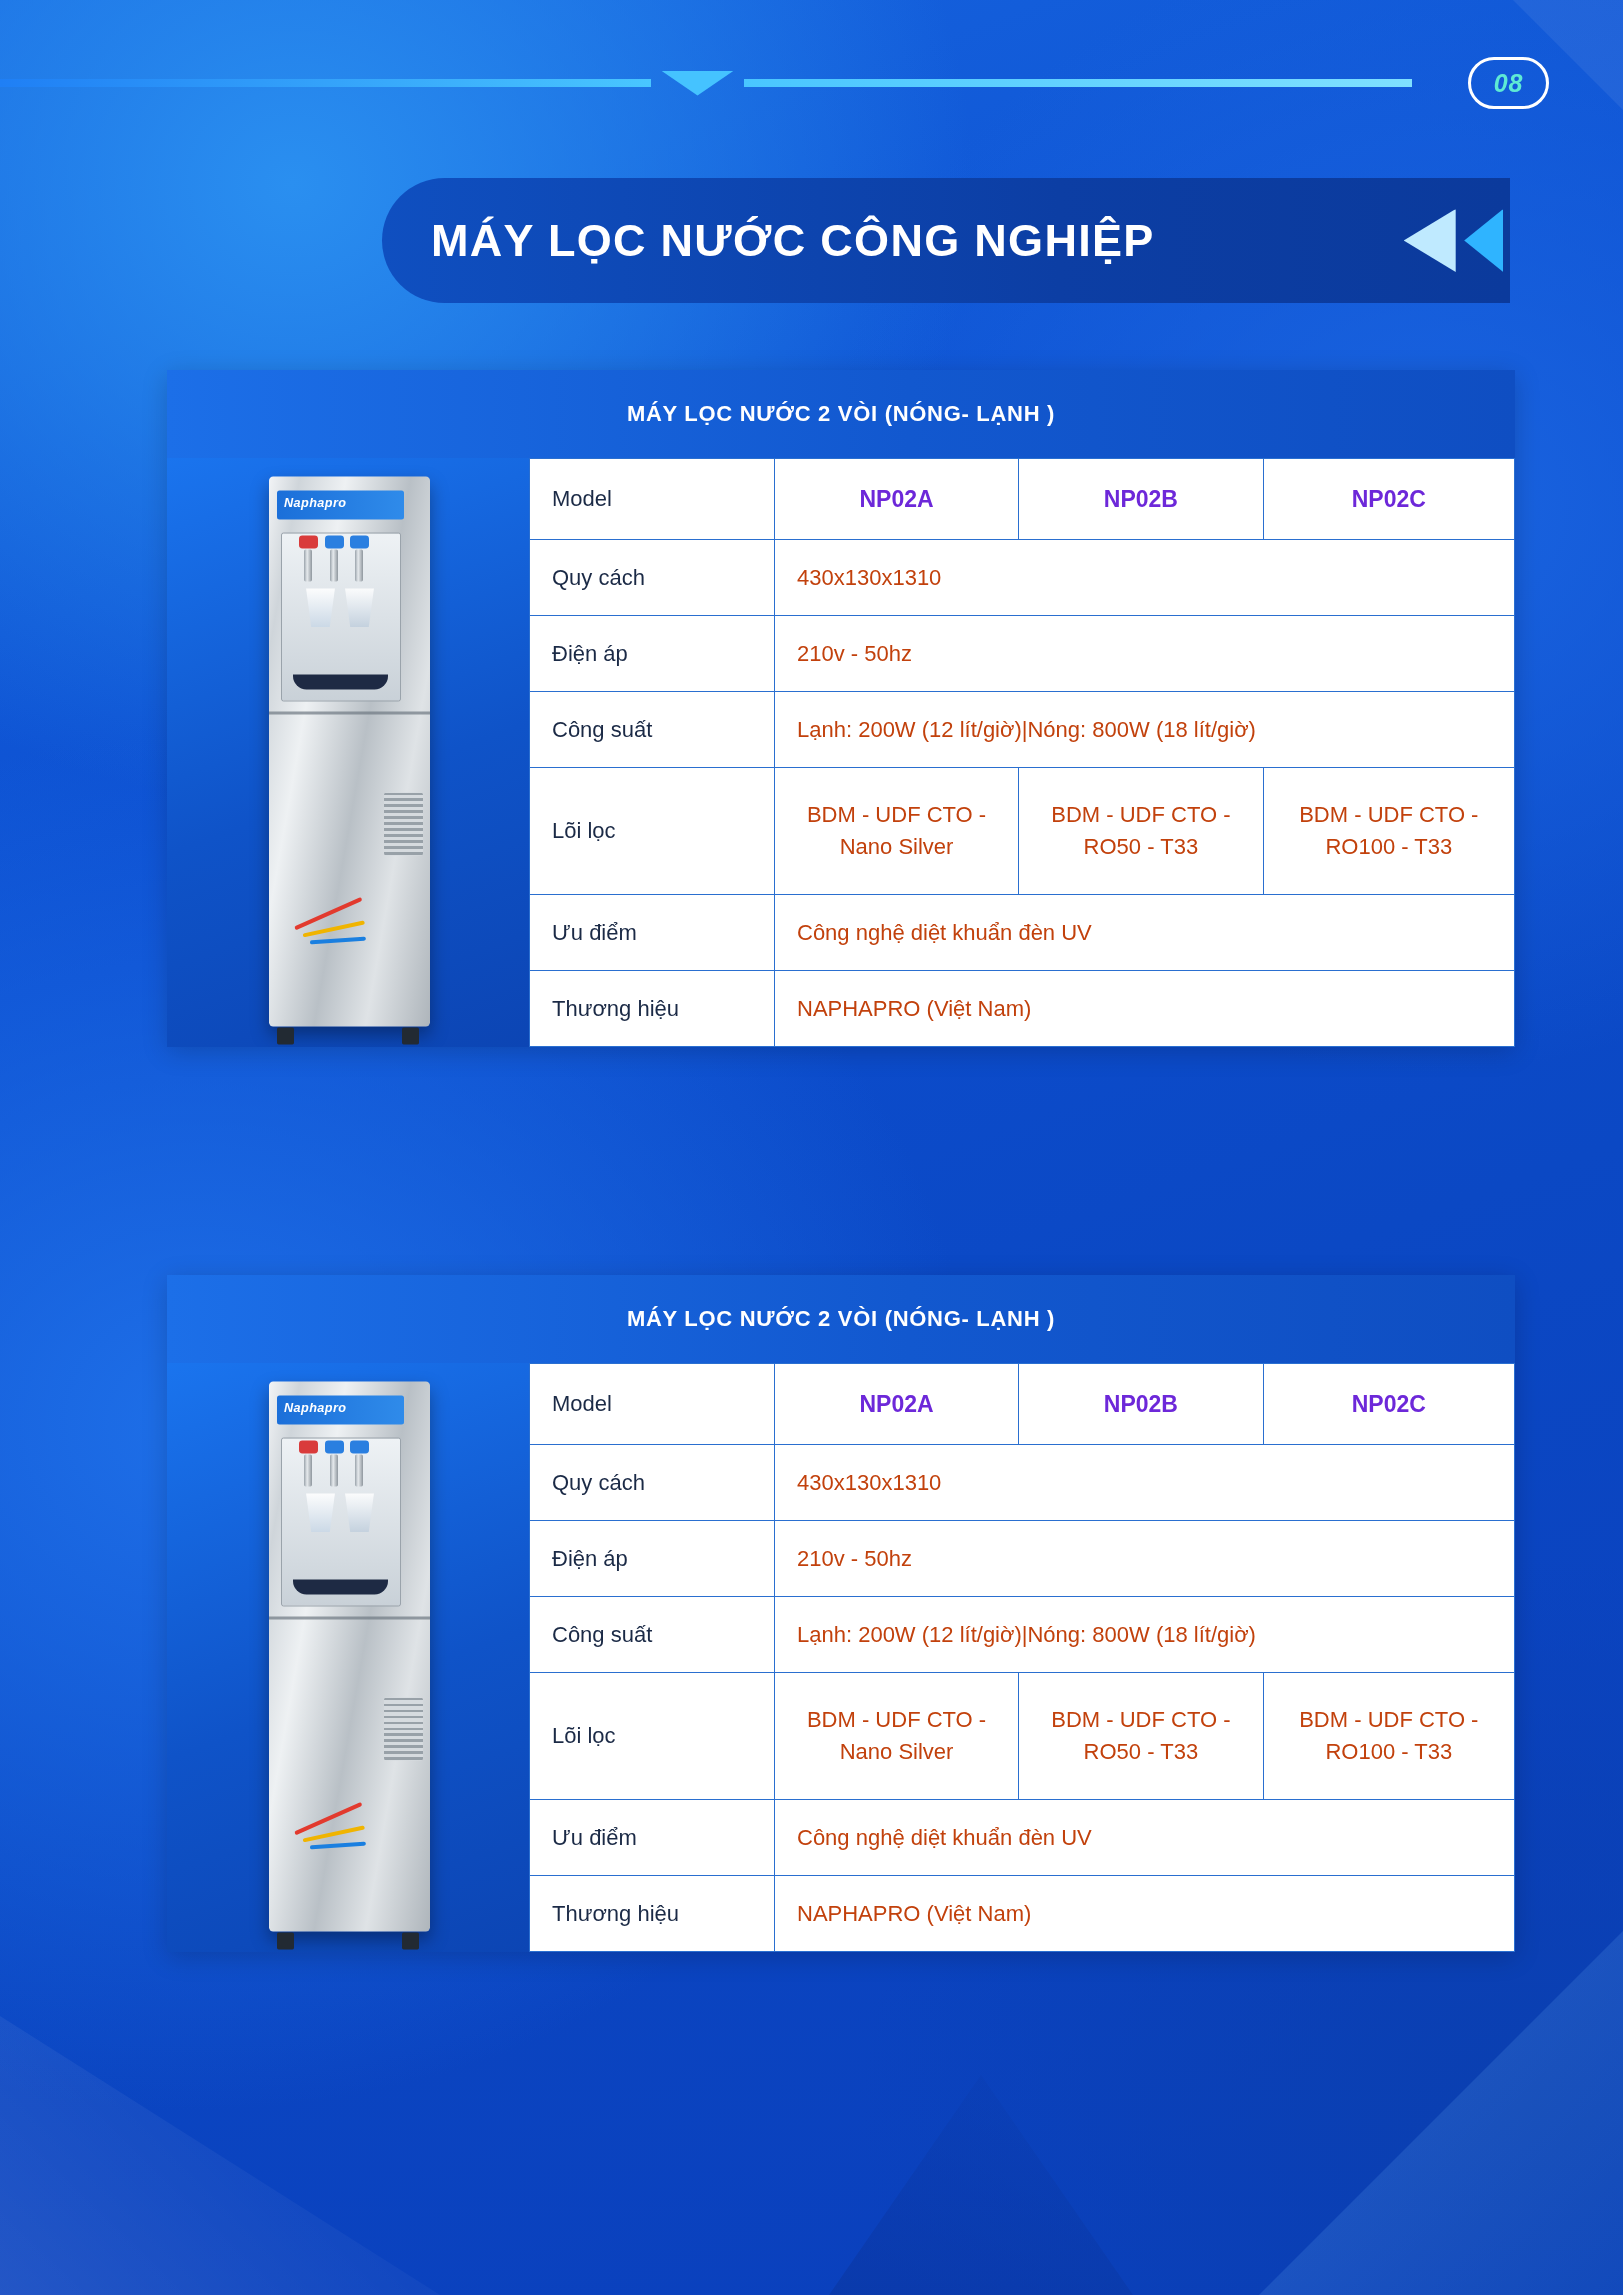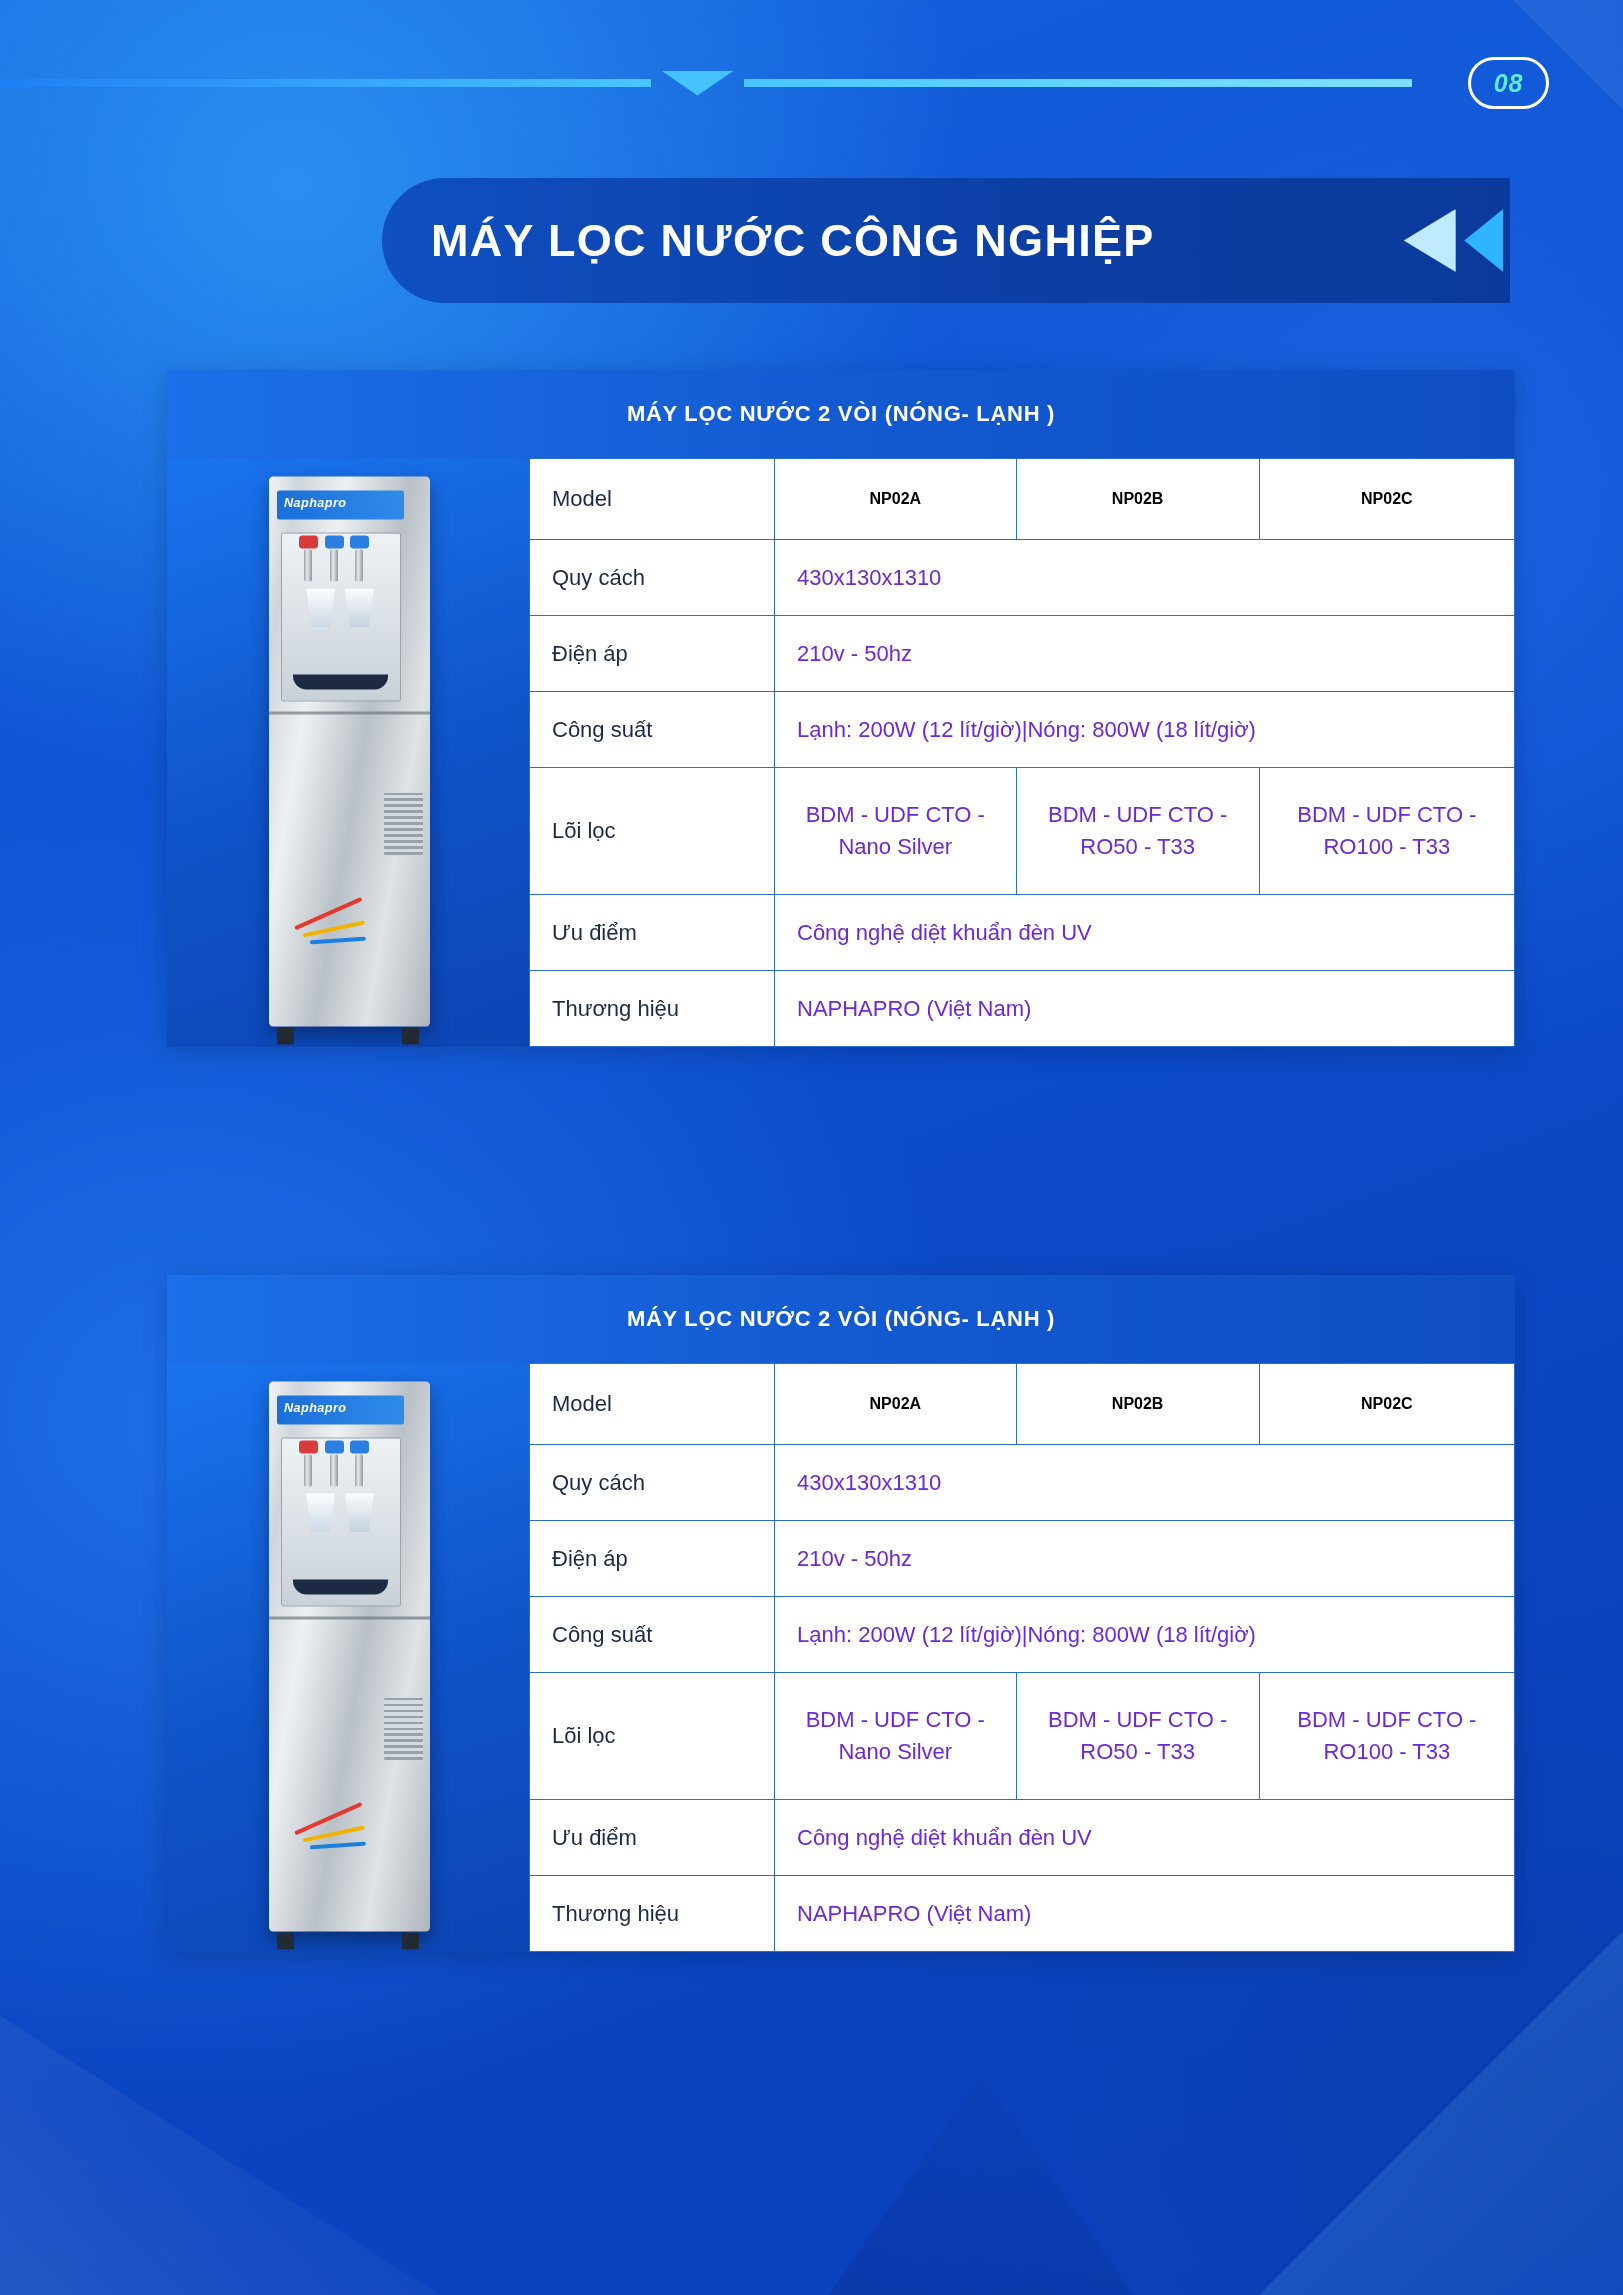--- a/index.html
+++ b/index.html
@@ -289,32 +289,32 @@
   .spec-table {
     flex: 1;
     border-collapse: collapse;
     table-layout: fixed;
     padding-left: 24px;
   }
   .spec-table td {
     border: 0.8px solid #2a6fd0;
     padding: 15px 22px;
     font-size: 22px;
-    color: #6d28d9;
+    color: #c2410c;
     vertical-align: middle;
   }
   .spec-table td.label {
     width: 245px;
     color: #1b2a46;
   }
   .spec-table td.modelhead {
     text-align: center;
     font-weight: bold;
-    font-size: 16px;
-    color: #000000;
+    font-size: 23px;
+    color: #6d28d9;
   }
   .spec-table td.center {
     text-align: center;
   }
   .spec-table tr.row-model td { height: 81px; }
   .spec-table tr.row-core td { height: 127px; line-height: 1.45; }
   .spec-table tr td { height: 76px; }
 </style>
 </head>
 <body>

